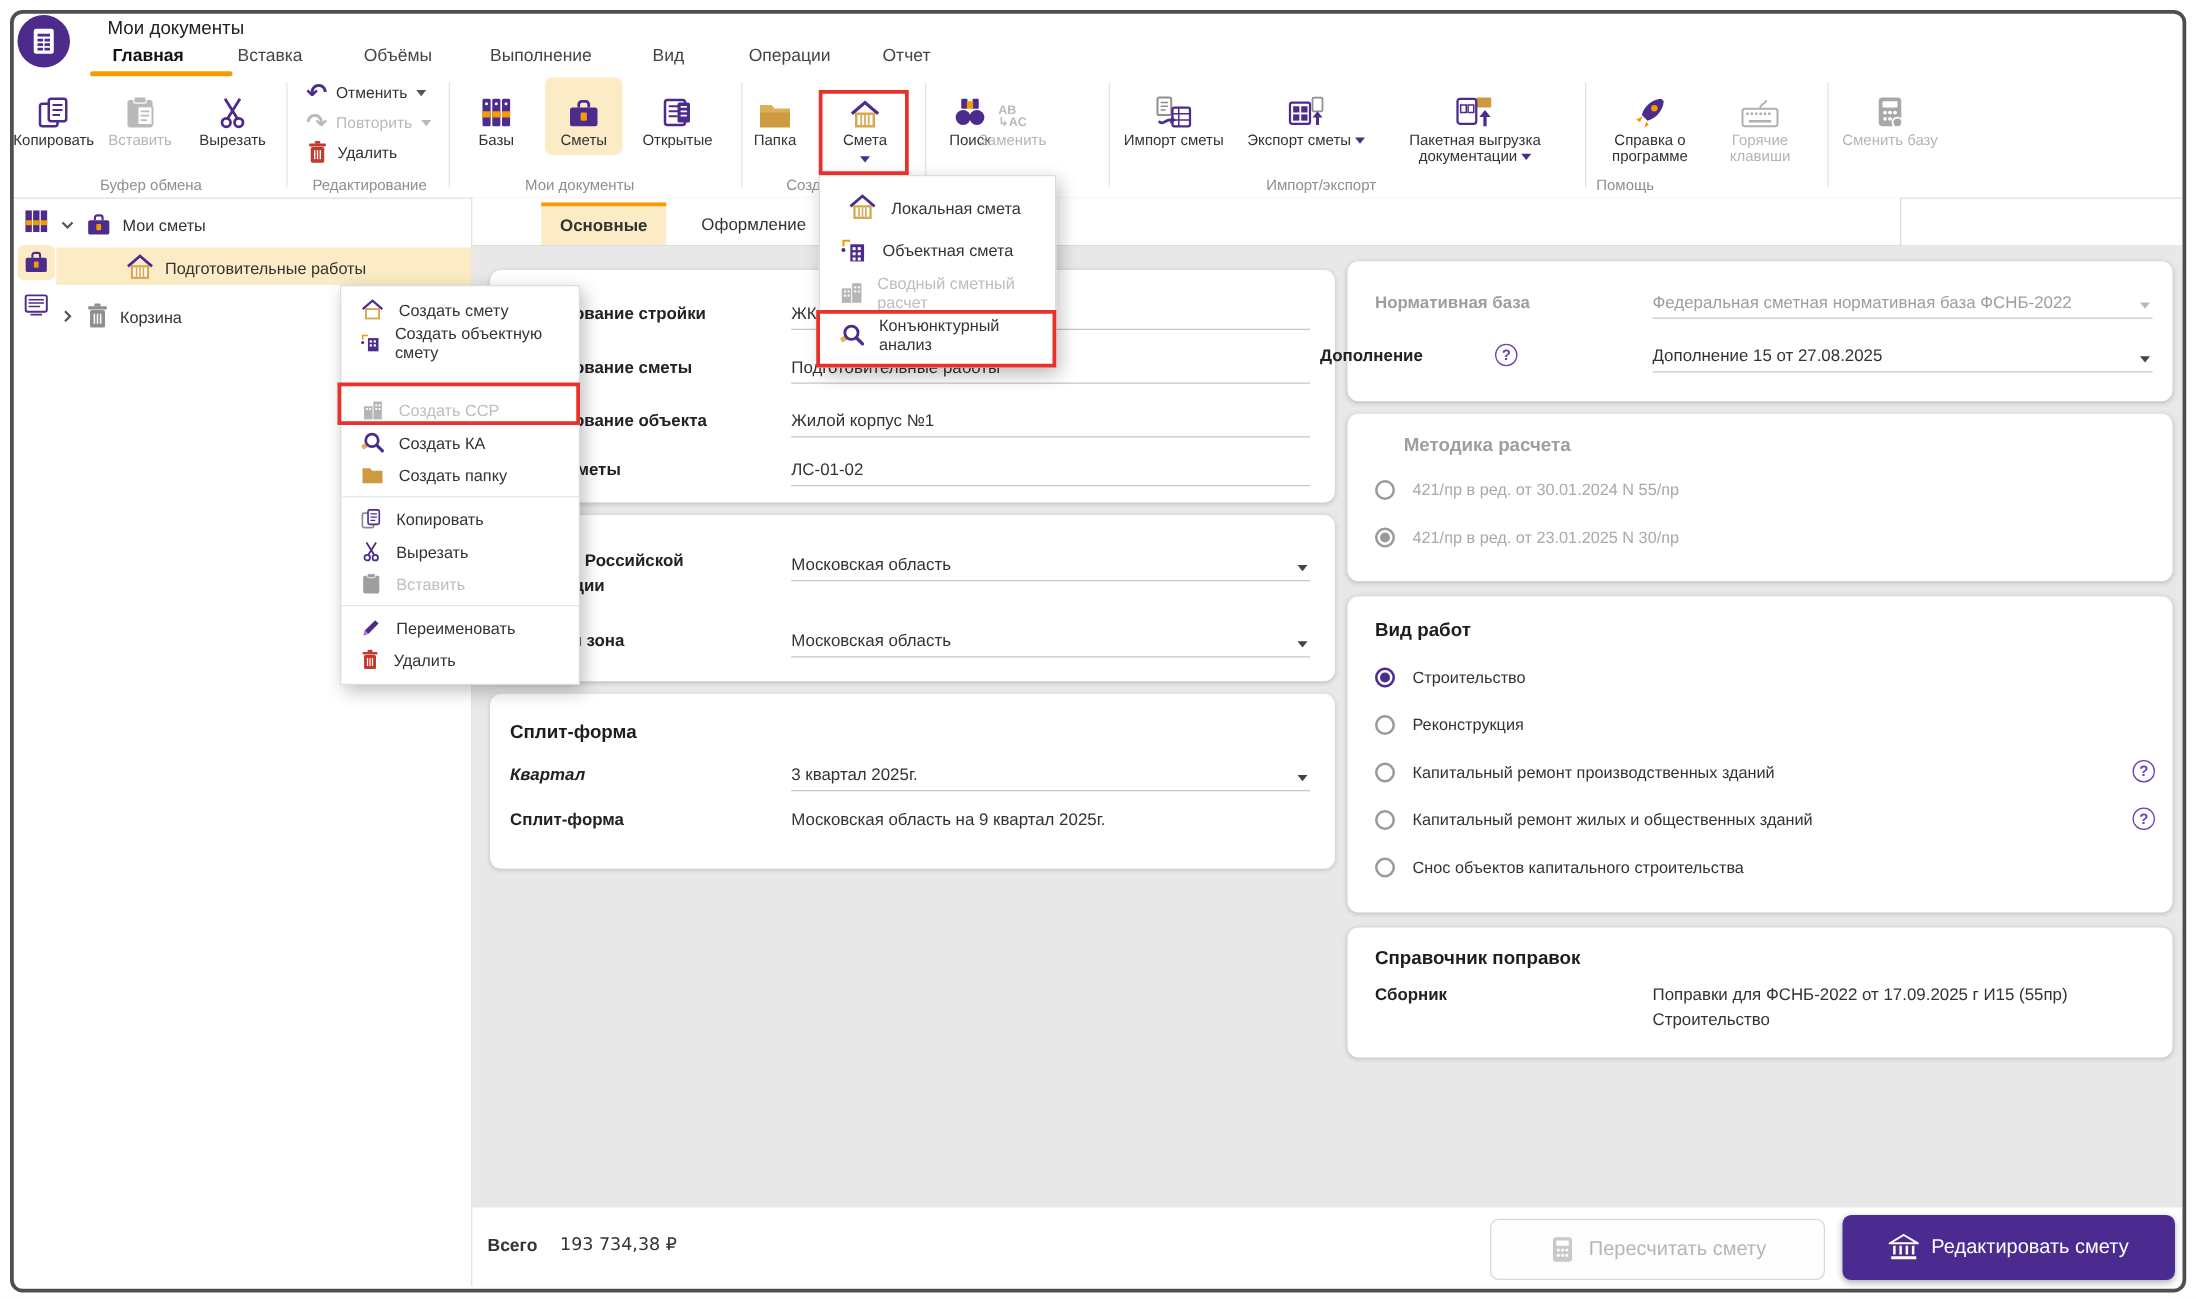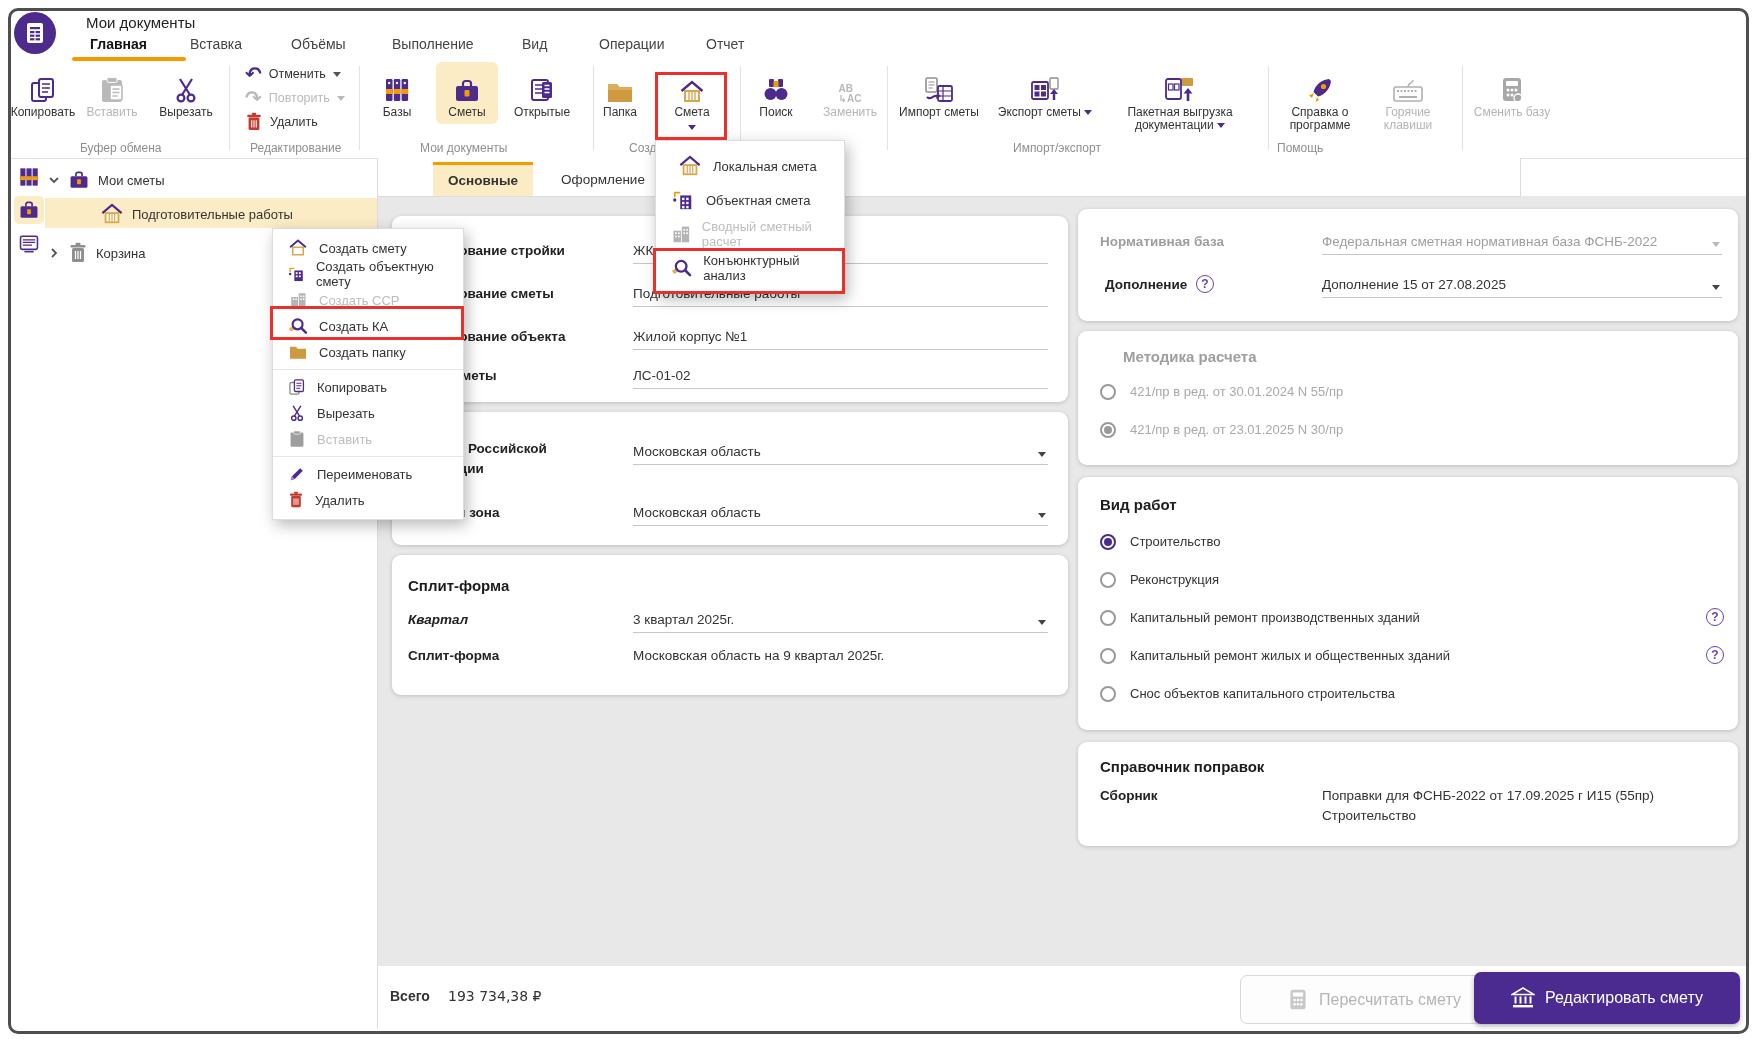--- a/index.html
+++ b/index.html
@@ -59,21 +59,21 @@
        display:flex;align-items:center;justify-content:center;box-sizing:border-box;font-weight:bold;}
   
   .menu{background:#fff;border:1px solid #ddd;box-shadow:3px 5px 14px rgba(0,0,0,.28);z-index:60;}
   .mi{display:flex;align-items:center;gap:11px;padding:0 15px;font-size:13px;color:#333;}
   .mi.disabled{color:#bdbdbd;}
   .msep{height:1px;background:#e5e5e5;margin:4px 0;}
   .redbox{border:3px solid #e8312a;z-index:70;pointer-events:none;}
   
   .footer{left:378px;top:966px;width:1368px;height:63px;background:#fff;}
   .btn-recalc{left:1192px;top:975px;width:266px;height:47px;border:1.5px solid #d8d8d8;border-radius:7px;
-      background:#fdfdfd;color:#b5b5b5;font-size:16px;display:flex;align-items:center;justify-content:center;gap:10px;margin-left:48px;}
+      background:#fdfdfd;color:#b5b5b5;font-size:16px;display:flex;align-items:center;justify-content:center;gap:10px;}
   .btn-edit{left:1474px;top:972px;width:266px;height:52px;border-radius:7px;background:#4b2b8f;color:#fff;
       font-size:16px;display:flex;align-items:center;justify-content:center;gap:10px;box-shadow:0 2px 5px rgba(0,0,0,.3);}
   .ab-ic{font-size:10px;font-weight:bold;color:#b9b9b9;line-height:10px;text-align:left;}
 </style>
 </head>
 <body>
 
 <div class="abs logo">
   <svg width="22" height="22" viewBox="0 0 22 22">
     <rect x="3" y="1" width="16" height="20" rx="2" fill="#fff"></rect>
@@ -225,21 +225,21 @@
       <svg width="28" height="28" viewBox="0 0 28 28">
     <rect x="7" y="3" width="5" height="8" rx="1" fill="#4c2b8c"></rect>
         <rect x="16" y="3" width="5" height="8" rx="1" fill="#4c2b8c"></rect>
     <rect x="11.5" y="5" width="5" height="6" fill="#f59b00"></rect>
     <circle cx="8.5" cy="18" r="6" fill="#4c2b8c"></circle>
         <circle cx="19.5" cy="18" r="6" fill="#4c2b8c"></circle>
       </svg>
     </div>
   <div class="rlb">Поиск</div>
 </div>
-<div class="abs rbtn disabled" style="left:812px;width:76px;">
+<div class="abs rbtn disabled" style="left:772px;width:76px;">
   <div class="ric">
       <div class="ab-ic">AB<br>↳AC</div>
     </div>
   <div class="rlb">Заменить</div>
 </div>
 <div class="abs ribbon-sep" style="left:887px;"></div>
 
 <div class="abs rbtn" style="left:893px;width:92px;">
   <div class="ric">
       <svg width="32" height="28" viewBox="0 0 32 28">
@@ -441,21 +441,21 @@
 <div class="abs uline" style="left:633px;top:632px;width:415px;"></div>
 <div class="abs dar" style="left:1038px;top:620px;border-top-color:#444;"></div>
 <div class="abs flabel" style="left:408px;top:648px;">Сплит-форма</div>
 <div class="abs fvalue" style="left:633px;top:648px;">Московская область на 9 квартал 2025г.</div>
 
 <div class="abs card" style="left:1078px;top:209px;width:660px;height:112px;"></div>
 <div class="abs flabel dim" style="left:1100px;top:234px;">Нормативная база</div>
 <div class="abs fvalue dim" style="left:1322px;top:234px;max-width:380px;overflow:hidden;">Федеральная сметная нормативная база ФСНБ-2022</div>
 <div class="abs uline" style="left:1322px;top:254px;width:400px;"></div>
 <div class="abs dar g" style="left:1712px;top:242px;"></div>
-<div class="abs flabel" style="left:1105px;top:277px;">Дополнение</div>
+<div class="abs flabel" style="left:1056px;top:277px;">Дополнение</div>
 <div class="abs qic" style="position:absolute;left:1196px;top:275px;">?</div>
 <div class="abs fvalue" style="left:1322px;top:277px;">Дополнение 15 от 27.08.2025</div>
 <div class="abs uline" style="left:1322px;top:297px;width:400px;"></div>
 <div class="abs dar" style="left:1712px;top:285px;border-top-color:#444;"></div>
 
 <div class="abs card" style="left:1078px;top:331px;width:660px;height:134px;"></div>
 <div class="abs fhead dim" style="left:1100px;top:348px;">Методика расчета</div>
 <div class="abs radio" style="left:1100px;top:384px;"></div>
 <div class="abs rlabel dim" style="left:1130px;top:384px;">421/пр в ред. от 30.01.2024 N 55/пр</div>
 <div class="abs radio sel-g" style="left:1100px;top:422px;"></div>
@@ -524,21 +524,21 @@
           <rect x="11" y="9.5" width="2.6" height="2.6"></rect>
           <rect x="15.5" y="9.5" width="2.6" height="2.6"></rect>
           <rect x="11" y="14" width="2.6" height="2.6"></rect>
           <rect x="15.5" y="14" width="2.6" height="2.6"></rect>
         </g>
       <path d="M9 4 H3 V9" stroke="#f59b00" stroke-width="1.8" fill="none"></path>
       <circle cx="3" cy="12" r="1.8" fill="#4c2b8c"></circle>
       </svg>
     <span>Создать объектную смету</span>
   </div>
-  <div class="mi disabled" style="height:26px;">
+  <div class="mi disabled" style="height:26px;margin-top:28px;">
     <svg width="20" height="18" viewBox="0 0 24 24">
       <rect x="3" y="8" width="9" height="14" fill="#b5b5b5"></rect>
         <rect x="13" y="3" width="9" height="19" fill="#b5b5b5"></rect>
       <g fill="#fff">
           <rect x="5" y="10" width="2" height="2"></rect>
           <rect x="8.5" y="10" width="2" height="2"></rect>
           <rect x="15" y="6" width="2" height="2"></rect>
           <rect x="18.5" y="6" width="2" height="2"></rect>
           <rect x="15" y="10" width="2" height="2"></rect>
           <rect x="18.5" y="10" width="2" height="2"></rect>

